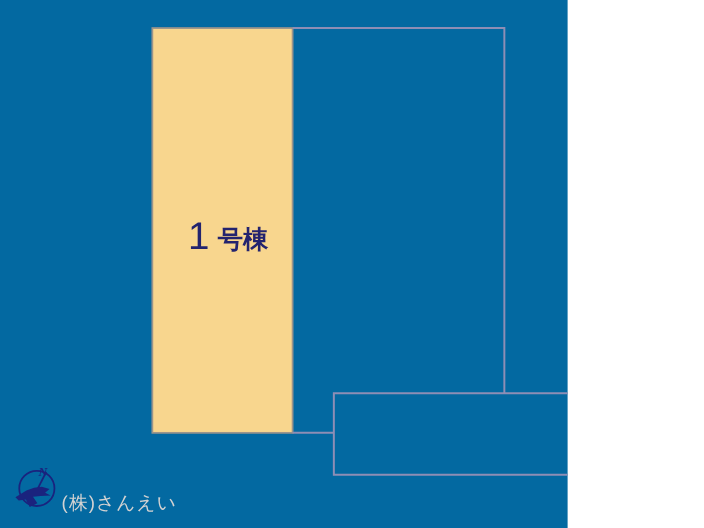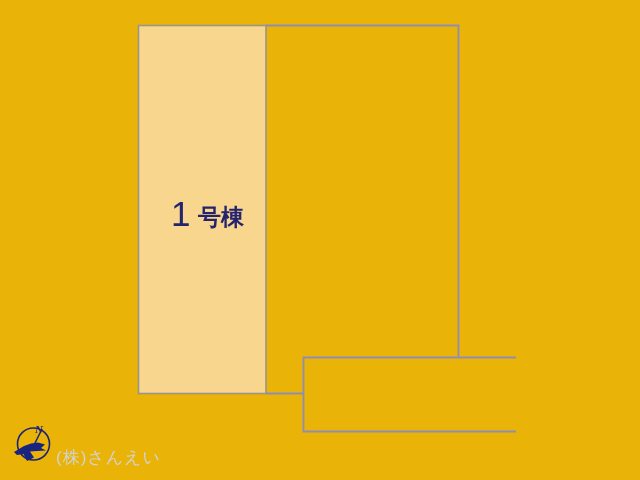--- a/index.html
+++ b/index.html
@@ -6,23 +6,23 @@
     margin: 0;
     padding: 0;
     width: 640px;
     height: 480px;
     background: #ffffff;
     overflow: hidden;
     font-family: "Liberation Sans", "DejaVu Sans", sans-serif;
   }
   .plan-canvas {
     position: relative;
-    width: 640px;
+    width: 516px;
     height: 480px;
-    background: #eab308;
+    background: #0369a1;
   }
   svg { display: block; }
   .lot-line {
     fill: none;
     stroke-width: 1.8;
     stroke-linecap: butt;
     stroke-linejoin: miter;
   }
   .parcel-border { stroke-width: 1.6; }
   .parcel-label {

